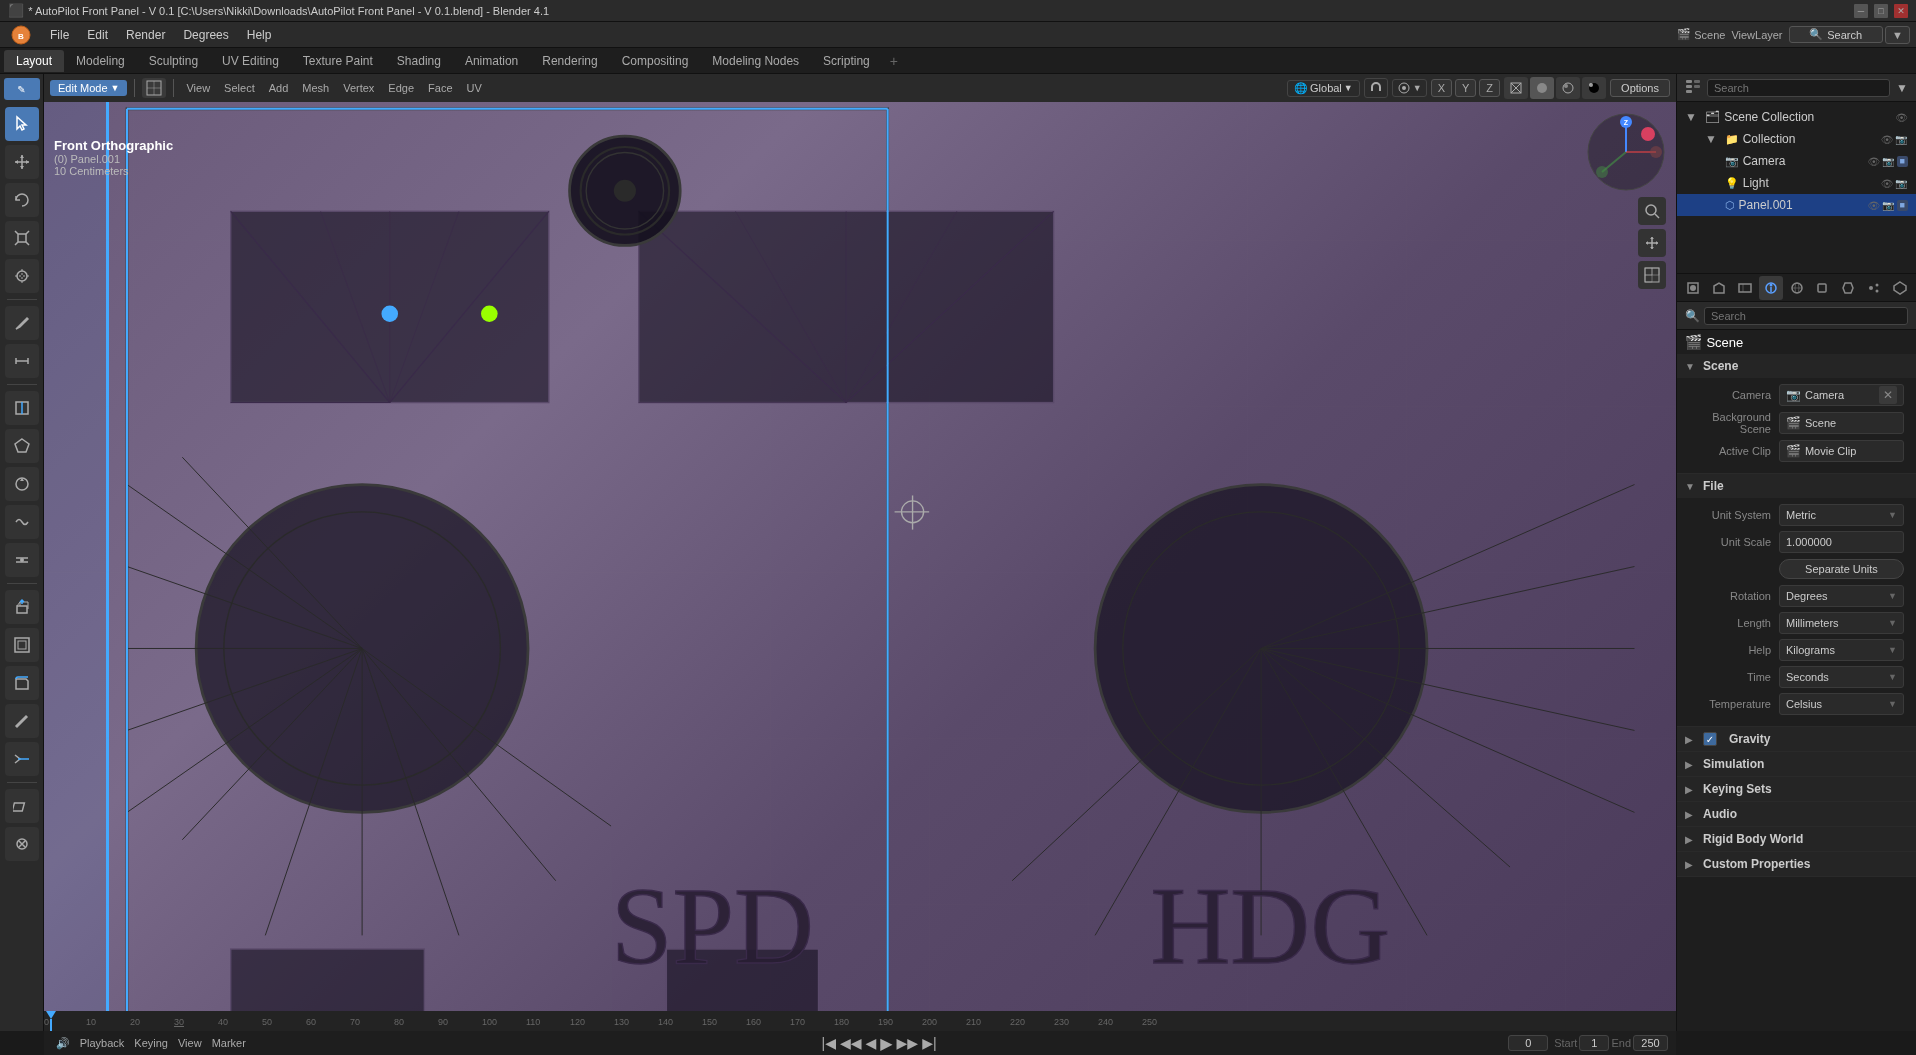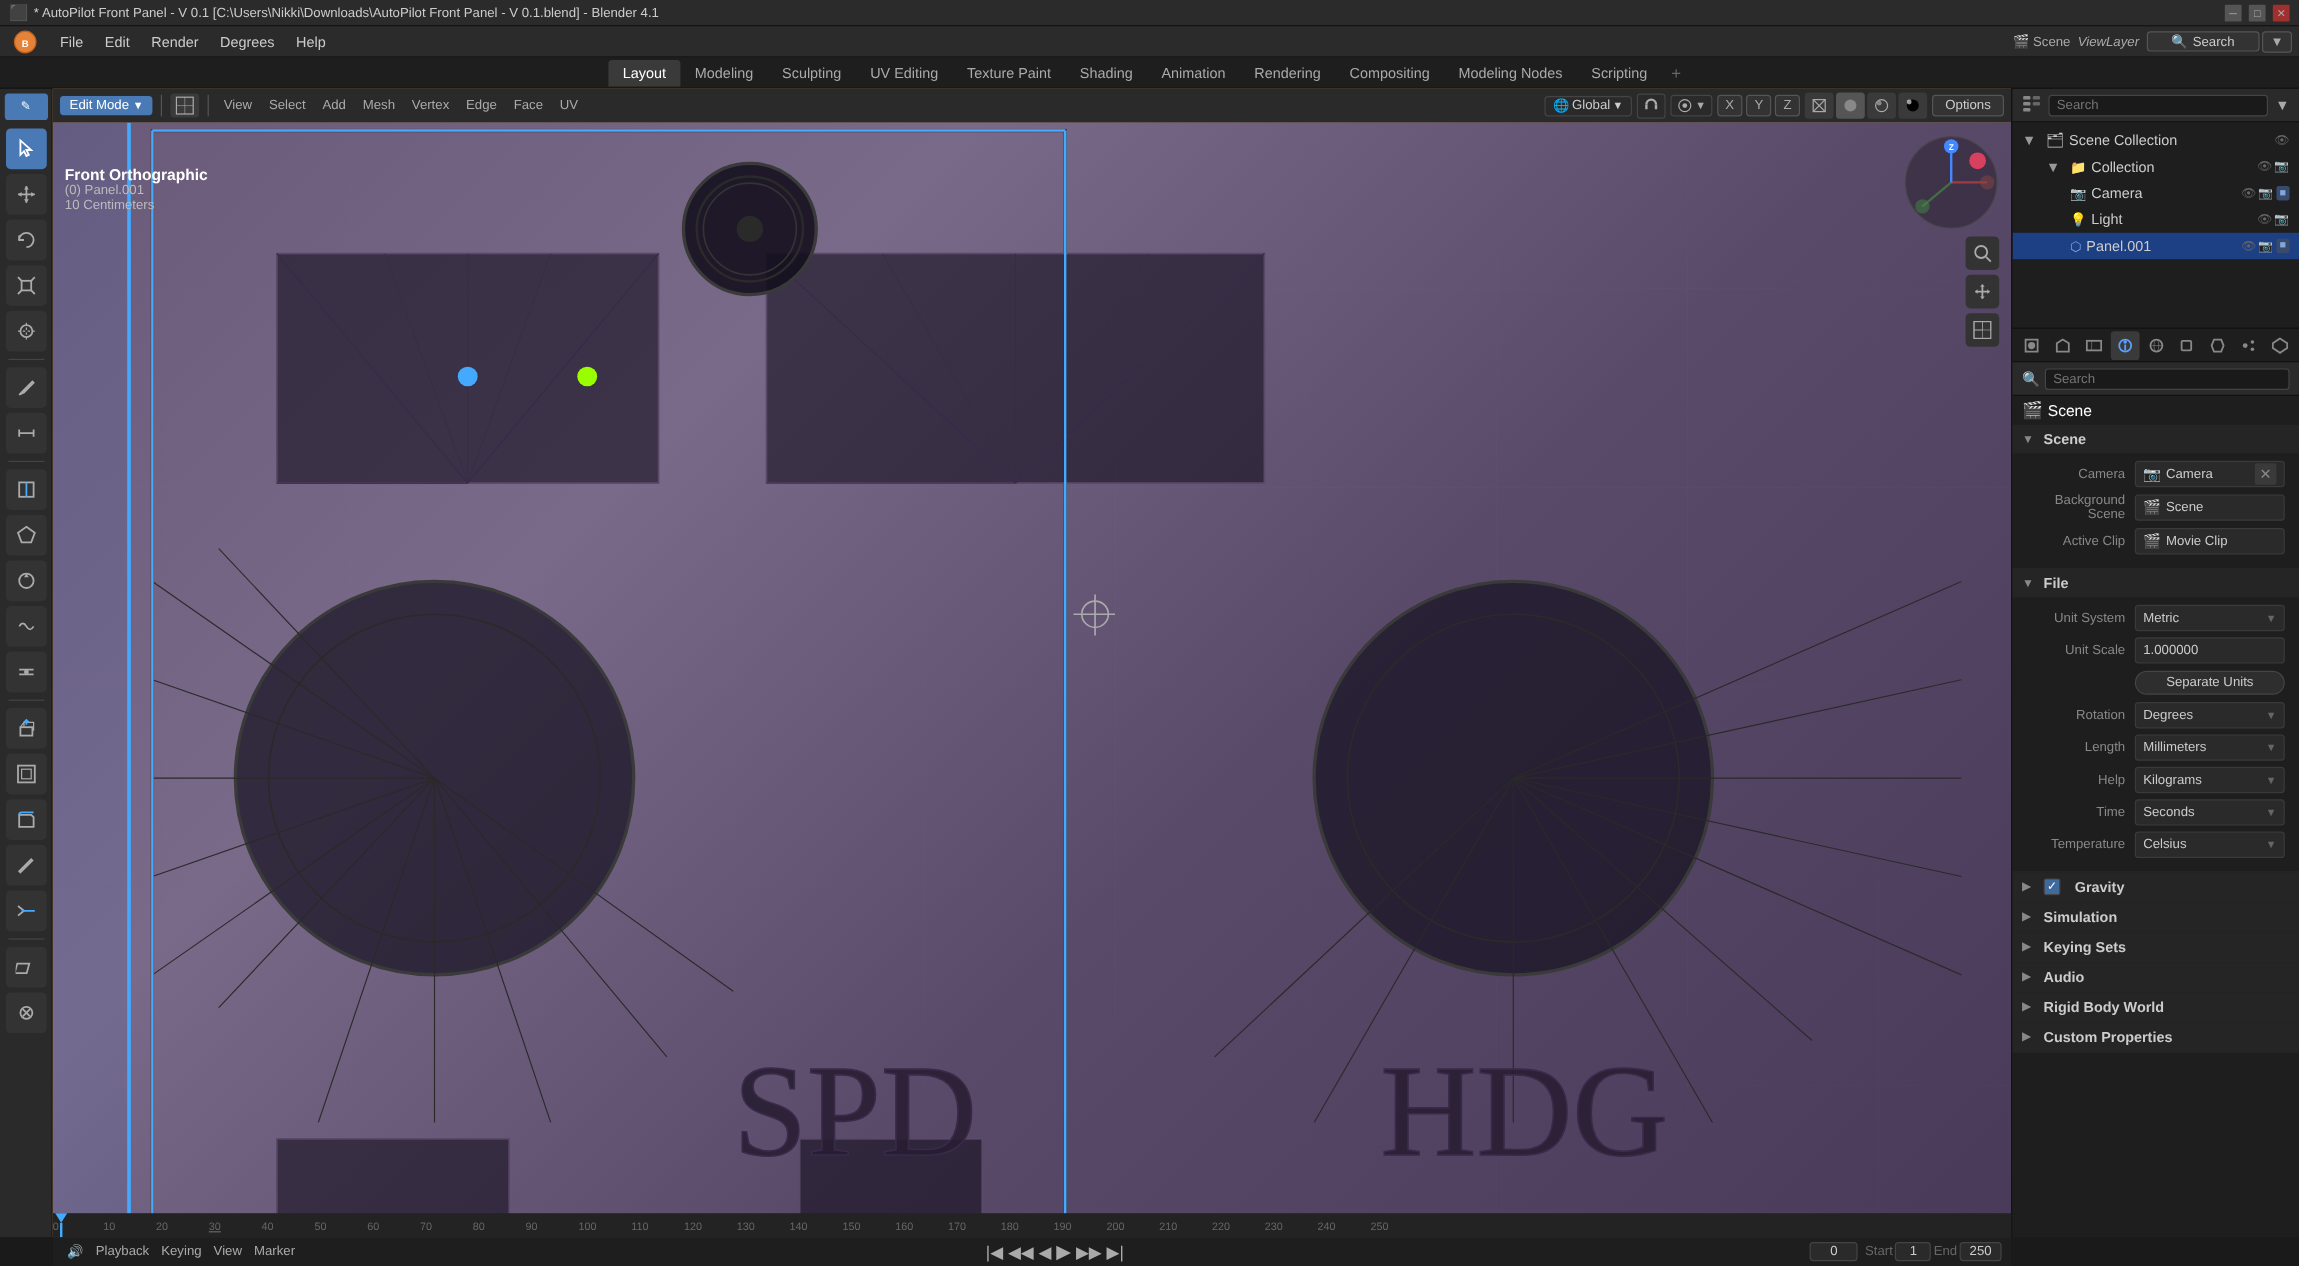--- a/index.html
+++ b/index.html
@@ -69,21 +69,20 @@
     
     #workspace-bar {
       position: absolute;
       top: 48px; left: 0; right: 0;
       height: 26px;
       background: #1e1e1e;
       display: flex;
       align-items: center;
       padding: 0 4px;
       border-bottom: 1px solid #111;
-      justify-content: center;
     }
     .workspace-tab {
       padding: 4px 12px;
       font-size: 12px;
       color: #aaa;
       cursor: pointer;
       border-radius: 3px 3px 0 0;
     }
     .workspace-tab.active {
       color: #fff;
@@ -132,21 +131,21 @@
       margin: 3px 0;
     }
 
     
     #viewport {
       position: absolute;
       top: 74px;
       left: 44px;
       right: 240px;
       bottom: 24px;
-      background: #fdba74;
+      background: #14532d;
       overflow: hidden;
     }
     #viewport-header {
       position: absolute;
       top: 0; left: 0; right: 0;
       height: 28px;
       background: #2a2a2a;
       display: flex;
       align-items: center;
       padding: 0 6px;
@@ -562,21 +561,21 @@
   <div class="menu-item">Edit</div>
   <div class="menu-item">Render</div>
   <div class="menu-item">Degrees</div>
   <div class="menu-item">Help</div>
 
   <div style="margin-left:auto; display:flex; align-items:center; gap:6px;">
     <div style="font-size:11px; color:#aaa; display:flex; align-items:center; gap:3px;">
       <span>🎬</span>
       <span>Scene</span>
     </div>
-    <div style="font-size:11px; color:#aaa;font-style:italic;">ViewLayer</div>
+    <div style="font-size:11px; color:#aaa;">ViewLayer</div>
     <div style="display:flex; align-items:center; gap:2px;">
       <div style="background:#333; border:1px solid #555; border-radius:3px; padding:1px 20px; font-size:11px; color:#ccc; cursor:pointer; display:flex; align-items:center; gap:4px;">
         <span>🔍</span>
         <span>Search</span>
       </div>
       <div style="background:#333; border:1px solid #555; border-radius:3px; padding:2px 6px; font-size:11px; color:#aaa; cursor:pointer;">▼</div>
     </div>
   </div>
 </div>
 

